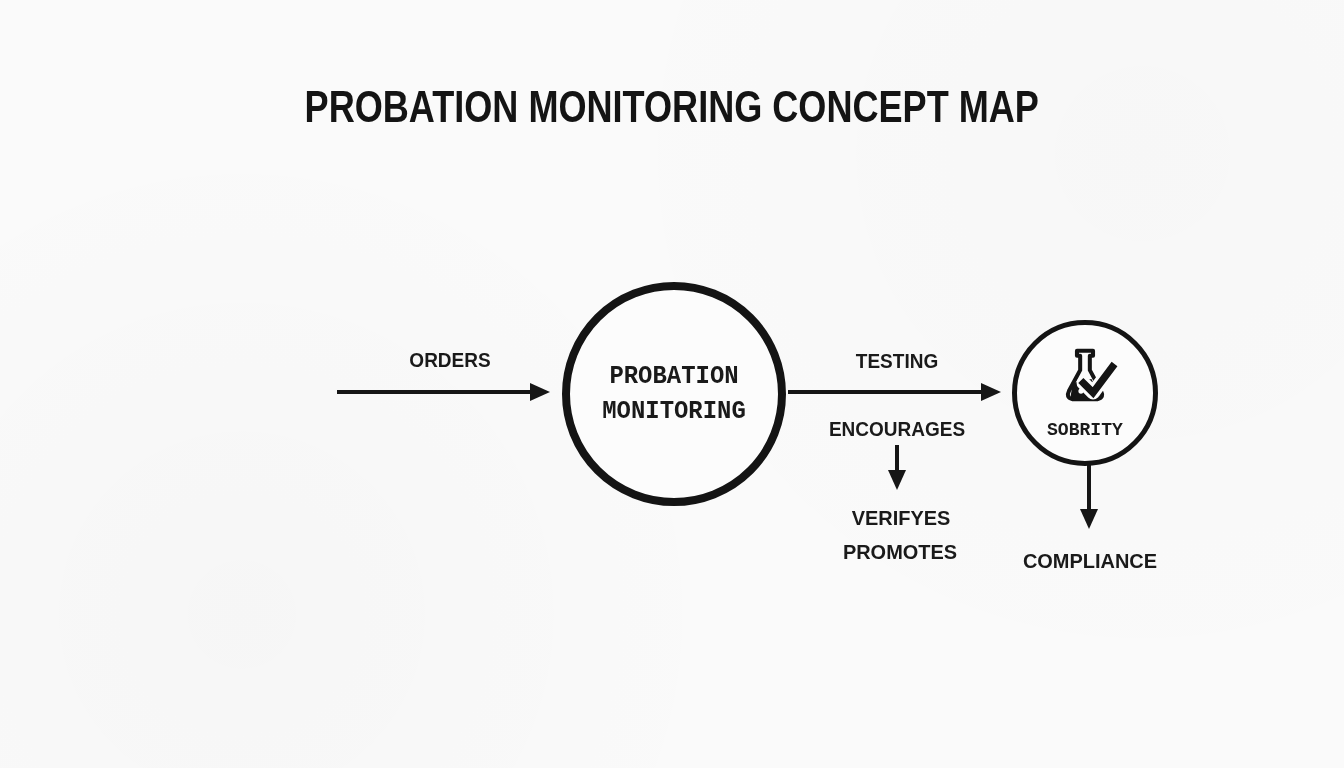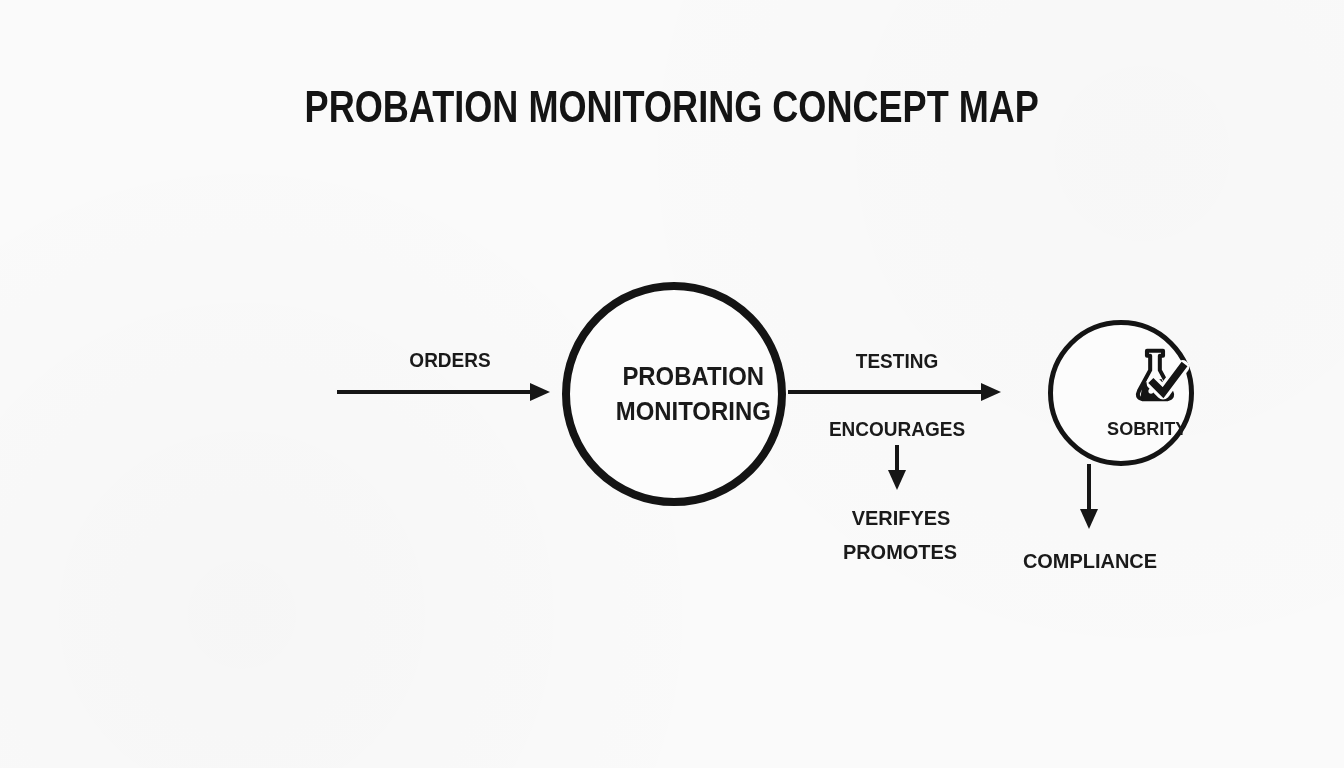--- a/index.html
+++ b/index.html
@@ -39,35 +39,36 @@
     white-space: nowrap;
   }
 
   
   .node {
     position: absolute;
     border-radius: 50%;
     background: #fcfcfc;
     display: flex;
     flex-direction: column;
-    align-items: flex-end;
+    align-items: center;
     justify-content: center;
+    font-family: Liberation Mono, monospace;
   }
   .node-court {
     left: 185px; top: 315px;
     width: 150px; height: 150px;
     border: 5px solid #141414;
   }
   .node-probation {
     left: 562px; top: 282px;
     width: 224px; height: 224px;
     border: 8px solid #141414;
   }
   .node-sobriety {
-    left: 1048px; top: 320px;
+    left: 1012px; top: 320px;
     width: 146px; height: 146px;
     border: 5px solid #141414;
   }
   .node-label {
     font-weight: 700;
     color: #1a1a1a;
     transform: scaleX(0.95);
     white-space: nowrap;
   }
   .node-court .node-label { font-size: 21px; margin-top: 4px; }

